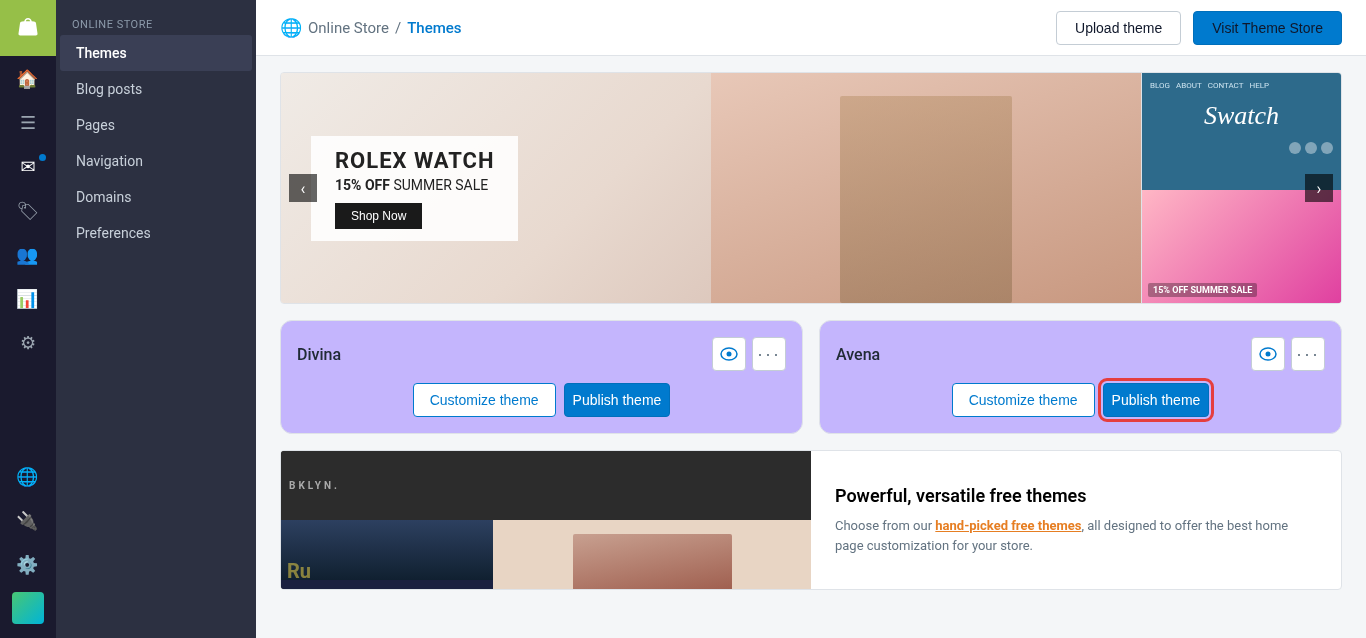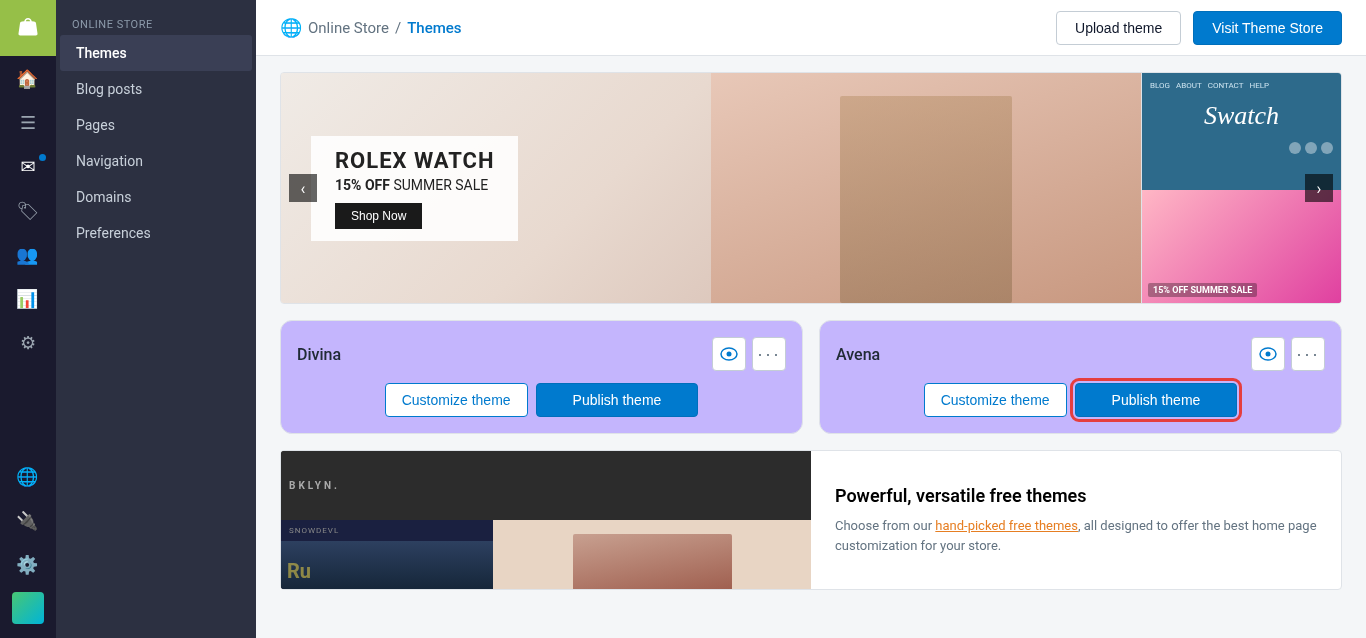--- a/index.html
+++ b/index.html
@@ -142,21 +142,21 @@
       color: #0f172a;
       font-size: 14px;
       cursor: pointer;
       font-weight: 500;
     }
     .btn-primary {
       padding: 8px 18px;
       border: 1px solid #006fbb;
       border-radius: 4px;
       background: #007ace;
-      color: #ffffff;
+      color: #0f172a;
       font-size: 14px;
       cursor: pointer;
       font-weight: 500;
     }
 
     
     .content {
       padding: 16px 24px;
       flex: 1;
     }
@@ -357,21 +357,21 @@
       padding: 8px 16px;
       border: 1px solid #007ace;
       border-radius: 4px;
       background: #fff;
       color: #007ace;
       font-size: 14px;
       cursor: pointer;
       font-weight: 400;
     }
     .btn-publish {
-      padding: 8px 36px;
+      padding: 8px 8px;
       border: 1px solid #006fbb;
       border-radius: 4px;
       background: #007ace;
       color: #fff;
       font-size: 14px;
       cursor: pointer;
       font-weight: 400;
     }
     .btn-publish.highlighted {
       outline: 3px solid #e53e3e;
@@ -406,20 +406,21 @@
       margin-bottom: 10px;
     }
     .free-themes-desc {
       font-size: 13px;
       color: #637381;
       line-height: 1.5;
     }
     .free-themes-desc a {
       color: #e67e22;
       text-decoration: underline;
+      font-weight: bold;
     }
 
     
     .main::-webkit-scrollbar { width: 6px; }
     .main::-webkit-scrollbar-thumb { background: #c4cdd5; border-radius: 3px; }
   </style>
 </head>
 <body>
 
 <div class="icon-nav">
@@ -565,21 +566,20 @@
     </div>
 
     <div class="free-themes-section">
       <div class="free-themes-images">
 
         <div style="position:absolute; inset:0; overflow:hidden;">
           <div style="position:absolute; top:0; left:0; right:0; bottom:50%; background:#2c2c2c; display:flex; align-items:center; padding:8px;">
             <span style="color:#aaa; font-size:10px; font-weight:bold; letter-spacing:3px;">BKLYN.</span>
           </div>
           <div style="position:absolute; top:50%; left:0; right:60%; bottom:0; background:#1a2040;">
-            <div style="padding:6px 8px; color:#888; font-size:8px; text-transform:uppercase; letter-spacing:1px;">SNOWDEVL</div>
             <div style="height:60px; background: linear-gradient(180deg, #2d4060 0%, #102030 100%);"></div>
           </div>
           <div style="position:absolute; top:50%; left:40%; right:0; bottom:0; background:#e8d5c4; display:flex; align-items:flex-end; justify-content:center;">
             <div style="width:50%; height:80%; background: linear-gradient(170deg, #c8a090 0%, #a06050 100%); border-radius:2px 2px 0 0;"></div>
           </div>
           <div style="position:absolute; top:0; left:0; right:0; bottom:0; display:flex; align-items:flex-end; padding:6px 0 6px 6px;">
             <span style="font-size:20px; font-weight:bold; color:#fde047; opacity:0.5;">Ru</span>
           </div>
         </div>
       </div>

